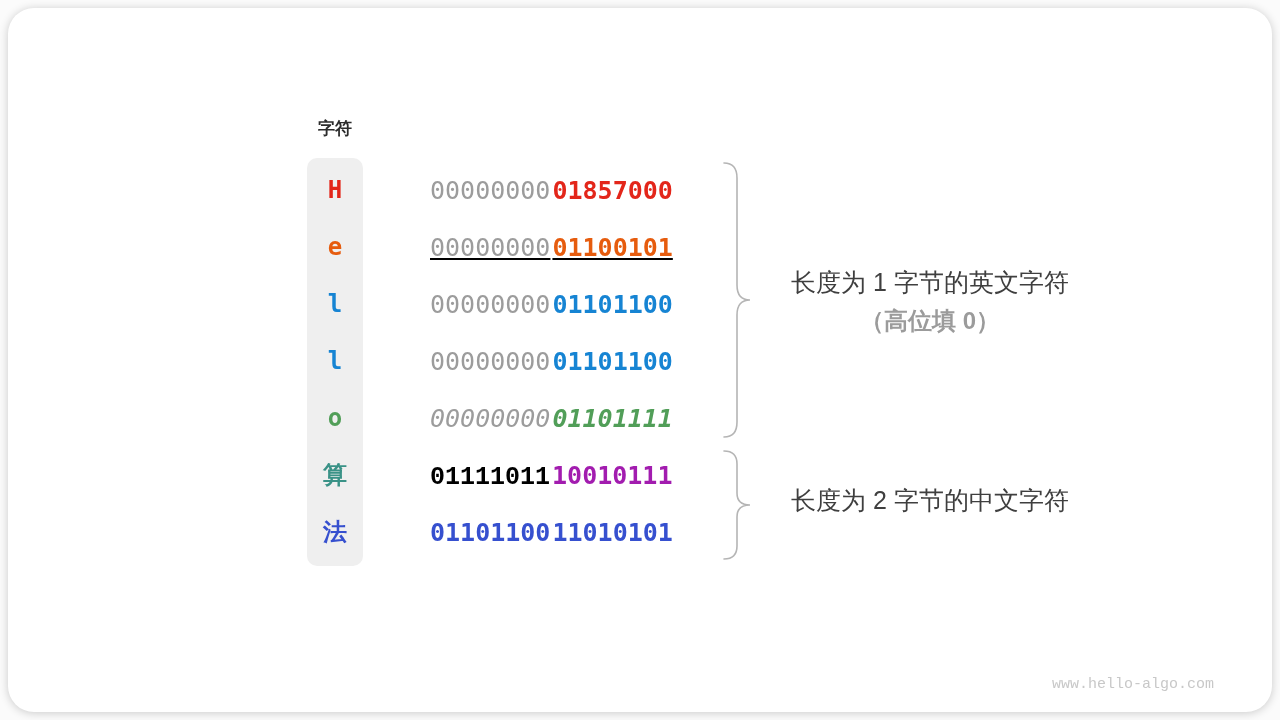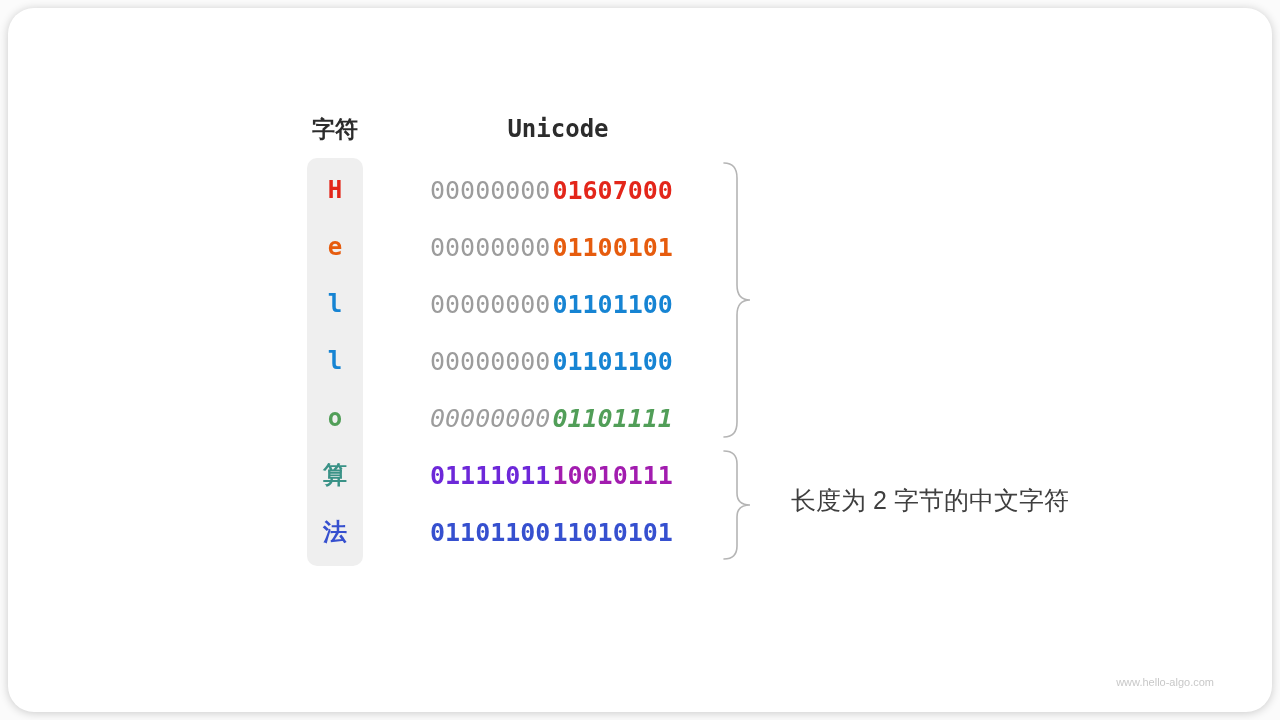--- a/index.html
+++ b/index.html
@@ -1,62 +1,61 @@
 <!DOCTYPE html>
 <html><head>
 <meta charset="utf-8">
 <style>
   html,body{margin:0;padding:0;background:#ffffff;}
   .canvas{position:relative;width:1280px;height:720px;background:#fbfbfb;overflow:hidden;
           font-family:"Liberation Sans","DejaVu Sans",sans-serif;}
   .card{position:absolute;left:8px;top:8px;right:8px;bottom:8px;background:#ffffff;
         border-radius:26px;box-shadow:0 1px 10px rgba(0,0,0,0.20);}
   .hdr{position:absolute;top:112px;height:34px;line-height:34px;font-weight:bold;
-       font-size:23px;color:#2c2c2c;text-align:center;}
+       font-size:17px;color:#2c2c2c;text-align:center;}
   .hdr-char{left:307px;width:56px;}
   .hdr-unicode{left:430px;width:256px;font-family:"DejaVu Sans Mono","Liberation Mono",monospace;font-size:24px;}
   .char-col-bg{position:absolute;left:307px;top:158px;width:56px;height:408px;
                background:#efefef;border-radius:10px;}
   .char-cell{position:absolute;left:307px;width:56px;height:57px;line-height:57px;
              text-align:center;font-family:"DejaVu Sans Mono","DejaVu Sans",monospace;
              font-weight:bold;font-size:24px;}
   .binary-cell{position:absolute;left:430px;height:57px;line-height:57px;white-space:nowrap;
                font-family:"DejaVu Sans Mono","Liberation Mono",monospace;font-size:25px;}
   .byte-high{margin-right:2px;}
   .dim{color:#9c9c9c;font-weight:normal;}
   .bold{font-weight:bold;}
   .brace{position:absolute;left:722px;width:32px;}
   .annotation{position:absolute;left:770px;width:320px;text-align:center;}
   .anno-line1{font-size:25px;color:#3f3f3f;line-height:32px;}
   .anno-line2{font-size:24px;color:#9b9b9b;font-weight:bold;line-height:32px;margin-top:7px;}
-  .watermark{position:absolute;right:66px;top:676px;font-size:11px;color:#c8c8c8;
-             font-family:Liberation Sans, sans-serif;}
+  .watermark{position:absolute;right:66px;top:676px;font-size:15px;color:#c8c8c8;
+             font-family:Liberation Mono, monospace;}
 </style>
 </head>
 <body>
 
 <div class="canvas">
   <div class="card"></div>
 
   <div class="hdr hdr-char">字符</div>
-  <div class="hdr hdr-unicode">Unicode</div>
 
   <div class="char-col-bg"></div>
 
   <div>
   <div>
     <div class="char-cell" style="color: rgb(227, 38, 26); top: 162px;">H</div>
     <div class="binary-cell" style="top: 162px;">
-      <span class="byte-high dim">00000000</span><span class="bold" style="color: rgb(227, 38, 26);">01607000</span>
+      <span class="byte-high dim">00000000</span><span class="bold" style="color: rgb(227, 38, 26);">01857000</span>
     </div>
   </div>
 
   <div>
     <div class="char-cell" style="color: rgb(230, 92, 14); top: 219px;">e</div>
-    <div class="binary-cell" style="top: 219px;">
+    <div class="binary-cell" style="top: 219px; text-decoration: underline;">
       <span class="byte-high dim">00000000</span><span class="bold" style="color: rgb(230, 92, 14);">01100101</span>
     </div>
   </div>
 
   <div>
     <div class="char-cell" style="color: rgb(22, 132, 211); top: 276px;">l</div>
     <div class="binary-cell" style="top: 276px;">
       <span class="byte-high dim">00000000</span><span class="bold" style="color: rgb(22, 132, 211);">01101100</span>
     </div>
   </div>
@@ -71,37 +70,41 @@
   <div>
     <div class="char-cell" style="color: rgb(81, 158, 88); top: 390px;">o</div>
     <div class="binary-cell" style="top: 390px; font-style: italic;">
       <span class="byte-high dim">00000000</span><span class="bold" style="color: rgb(81, 158, 88);">01101111</span>
     </div>
   </div>
 
   <div>
     <div class="char-cell" style="color: rgb(58, 146, 135); top: 447px;">算</div>
     <div class="binary-cell" style="top: 447px;">
-      <span class="byte-high bold" style="color: #6d28d9;">01111011</span><span class="bold" style="color: #a21caf;">10010111</span>
+      <span class="byte-high bold" style="color: #000000; font-family: Liberation Mono, monospace;">01111011</span><span class="bold" style="color: #a21caf;">10010111</span>
     </div>
   </div>
 
   <div>
     <div class="char-cell" style="color: rgb(54, 80, 207); top: 504px;">法</div>
     <div class="binary-cell" style="top: 504px;">
       <span class="byte-high bold" style="color: rgb(54, 80, 207);">01101100</span><span class="bold" style="color: rgb(54, 80, 207);">11010101</span>
     </div>
   </div>
 </div>
 
   <svg class="brace" style="top:162px" width="32" height="276" viewBox="0 0 32 276">
     <path d="M2,1 Q15,1 15,16 L15,123 Q15,138 28,138 Q15,138 15,153 L15,260 Q15,275 2,275" fill="none" stroke="#b5b5b5" stroke-width="1.6" stroke-linecap="round"></path>
   </svg>
   <svg class="brace" style="top:450px" width="32" height="110" viewBox="0 0 32 110">
     <path d="M2,1 Q15,1 15,14 L15,43 Q15,55 28,55 Q15,55 15,67 L15,96 Q15,109 2,109" fill="none" stroke="#b5b5b5" stroke-width="1.6" stroke-linecap="round"></path>
   </svg>
 
+  <div class="annotation" style="top:266px">
+    <div class="anno-line1">长度为 1 字节的英文字符</div>
+    <div class="anno-line2">（高位填 0）</div>
+  </div>
   <div class="annotation" style="top:484px">
     <div class="anno-line1">长度为 2 字节的中文字符</div>
   </div>
 
   <div class="watermark">www.hello-algo.com</div>
 </div>
 
 </body></html>

